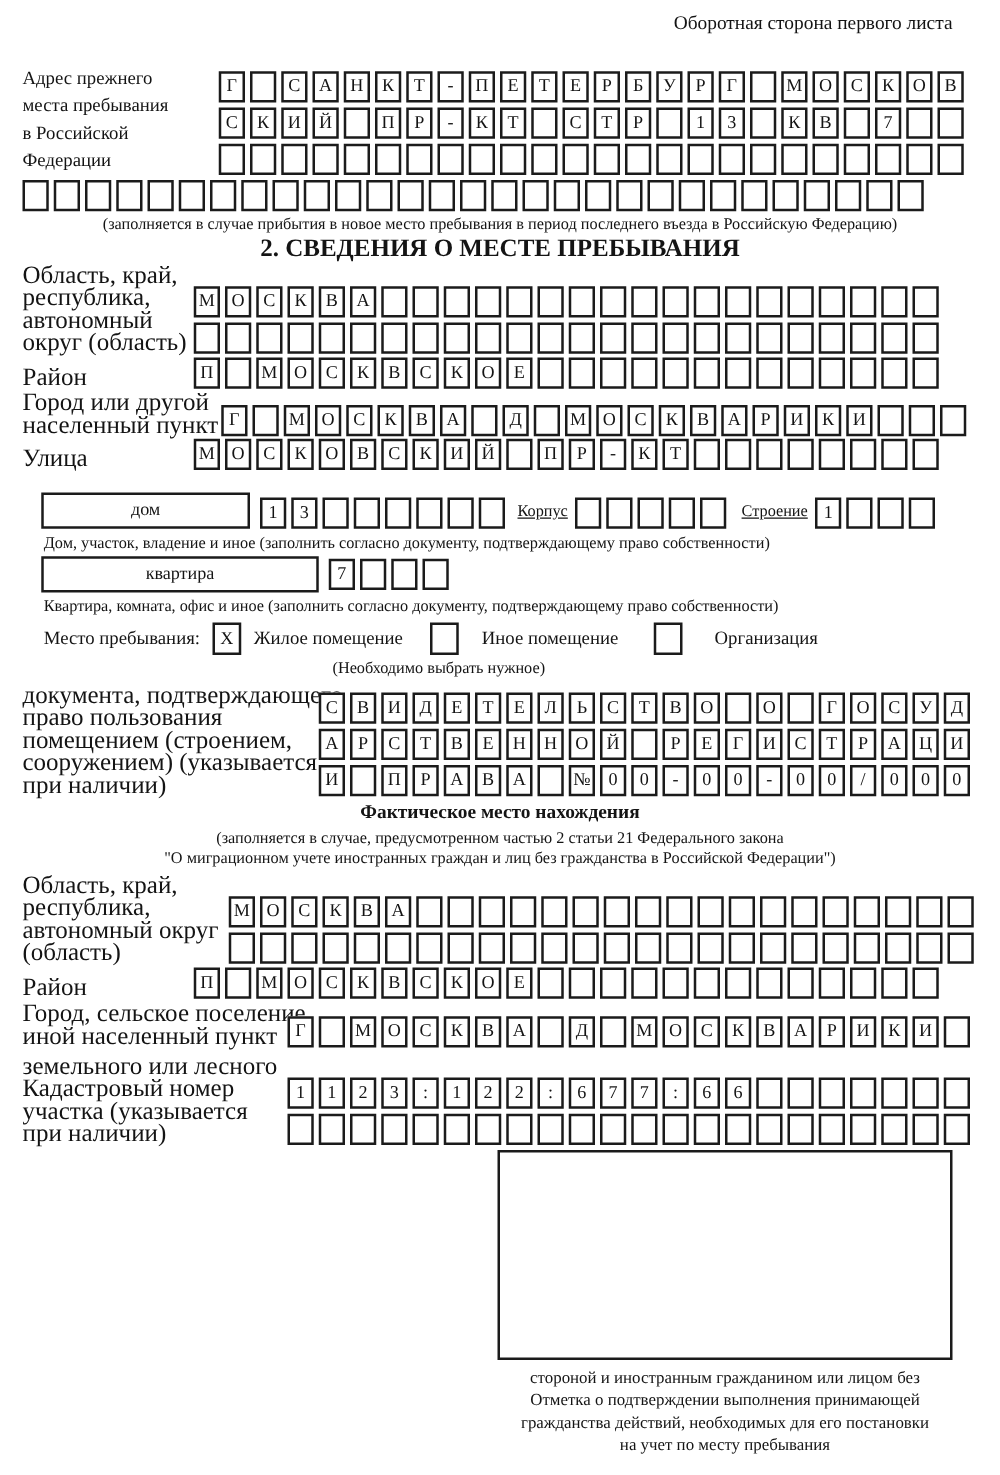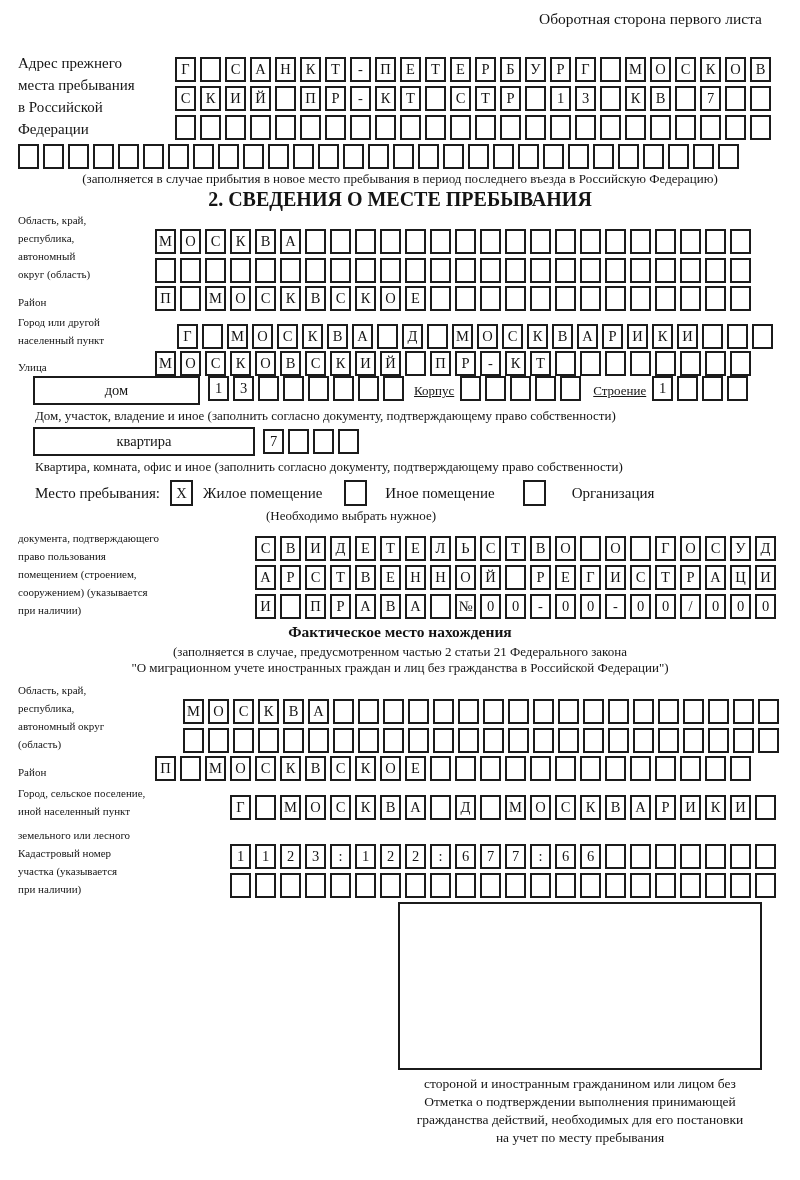--- a/index.html
+++ b/index.html
@@ -4,21 +4,21 @@
 <style>
   * { margin:0; padding:0; box-sizing:border-box; }
   html,body { background:#888; }
   body { width:800px; height:1180px; margin:0 auto; background:#fff; color:#141414;
          font-family:"Liberation Serif","DejaVu Serif",serif; overflow:hidden; position:relative; }
   .page { width:800px; height:1180px; padding:0 18px; background:#fff; }
 
   .header-note { text-align:right; font-size:15.5px; line-height:18px; padding-right:20px; margin-top:10px; }
 
   .frow { display:flex; align-items:flex-end; }
-  .flabel { font-size:11px; line-height:18px; flex:0 0 auto; }
+  .flabel { font-size:20px; line-height:18px; flex:0 0 auto; }
   .lbl-line { white-space:nowrap; }
 
   .cells { display:flex; flex:0 0 auto; }
   .cell { flex:0 0 auto; width:21px; height:25px; border:2px solid #1b1b1b; margin-right:4px;
           display:flex; align-items:center; justify-content:center;
           font-size:14.5px; line-height:1; background:#fff; }
   .mb { margin-bottom:4px; }
 
   .caption { font-size:13px; line-height:16px; }
   .center { text-align:center; }
@@ -315,21 +315,21 @@
         <div class="cell"></div>
         <div class="cell"></div>
         <div class="cell"></div>
         <div class="cell"></div>
         <div class="cell"></div>
         <div class="cell"></div>
         <div class="cell"></div>
       </div>
   </div>
 
-  <div class="frow" style="margin-top:0; margin-left:15px; align-items:flex-start">
+  <div class="frow" style="margin-top:18px; margin-left:15px; align-items:flex-end">
     <div class="wide-box" style="width:167px">дом</div>
     <div class="cells" style="margin-left:8px">
         <div class="cell">1</div>
         <div class="cell">3</div>
         <div class="cell"></div>
         <div class="cell"></div>
         <div class="cell"></div>
         <div class="cell"></div>
         <div class="cell"></div>
         <div class="cell"></div>

